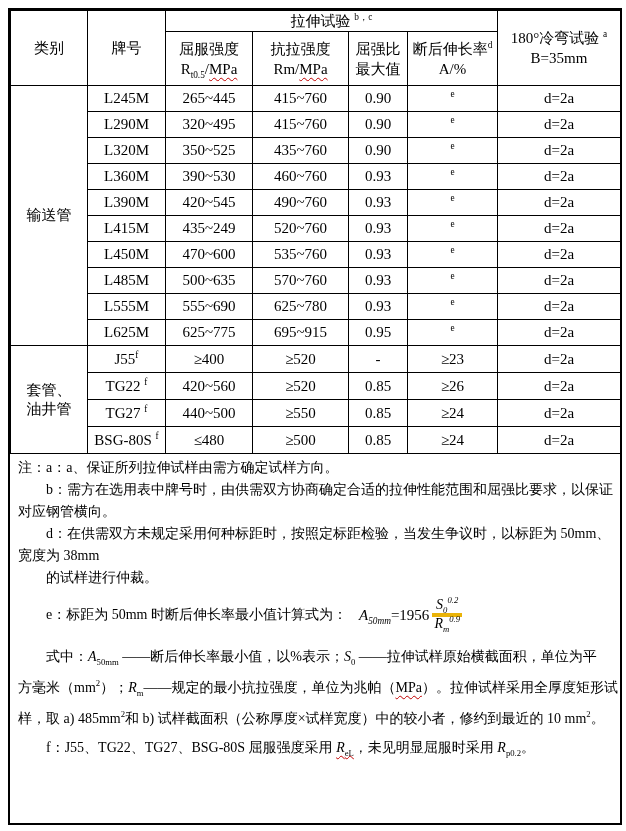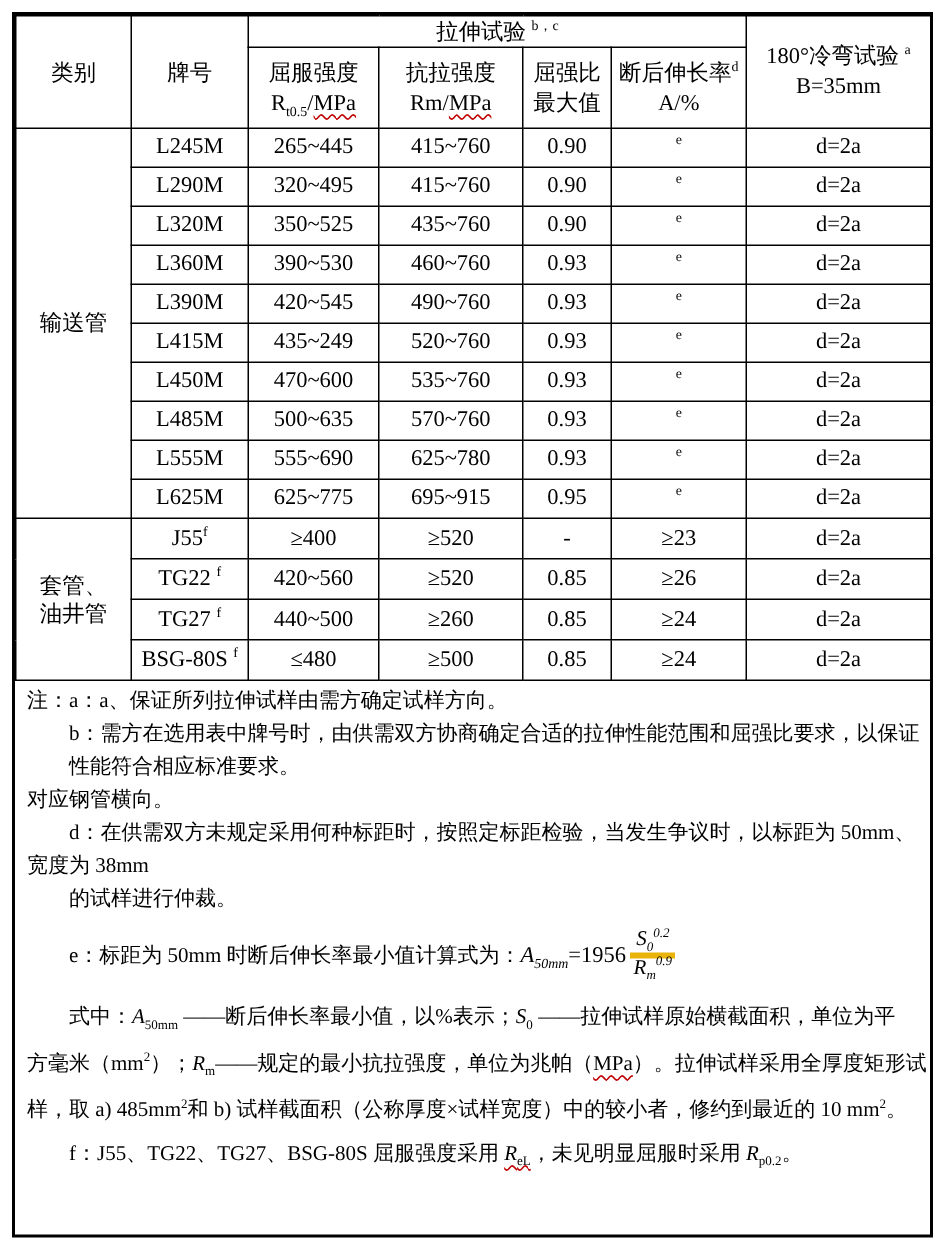--- a/index.html
+++ b/index.html
@@ -32,21 +32,21 @@
     text-underline-offset:3px;text-decoration-skip-ink:none;
   }
   .mi{font-style:italic;font-family:"Liberation Serif","DejaVu Serif",serif;}
   .notes{
     padding:3px 6px 0 8px;font-size:14px;overflow:hidden;
   }
   .nline{line-height:22px;white-space:nowrap;}
   .formula-line{
     height:50px;display:flex;align-items:center;margin:1px 0;white-space:nowrap;
   }
-  .math{font-size:15px;display:inline-flex;align-items:center;margin-left:0;}
+  .math{font-size:15px;display:inline-flex;align-items:center;margin-left:12px;}
   .frac{
     display:inline-flex;flex-direction:column;align-items:center;
     line-height:1.05;margin-left:3px;font-size:14px;
   }
   .frac .den{border-top:4px solid #eab308;padding:0 2px;}
   .frac .num{padding:0 2px;}
   .xline{line-height:31px;white-space:nowrap;}
   .fline{line-height:27px;white-space:nowrap;}
 </style>
 </head>
@@ -193,40 +193,39 @@
         <td>TG22 <sup>f</sup></td>
         <td>420~560</td>
         <td>≥520</td>
         <td>0.85</td>
         <td>≥26</td>
         <td>d=2a</td>
       </tr>
       <tr class="rc">
         <td>TG27 <sup>f</sup></td>
         <td>440~500</td>
-        <td>≥260</td>
+        <td>≥550</td>
         <td>0.85</td>
         <td>≥24</td>
         <td>d=2a</td>
       </tr>
       <tr class="rc">
         <td>BSG-80S <sup>f</sup></td>
         <td>≤480</td>
         <td>≥500</td>
         <td>0.85</td>
         <td>≥24</td>
         <td>d=2a</td>
       </tr>
     </tbody>
   </table>
 
   <div class="notes">
     <div class="nline">注：a：a、保证所列拉伸试样由需方确定试样方向。</div>
     <div class="nline">　　b：需方在选用表中牌号时，由供需双方协商确定合适的拉伸性能范围和屈强比要求，以保证</div>
-    <div class="nline">　　性能符合相应标准要求。</div>
     <div class="nline">对应钢管横向。</div>
     <div class="nline">　　d：在供需双方未规定采用何种标距时，按照定标距检验，当发生争议时，以标距为 50mm、</div>
     <div class="nline">宽度为 38mm</div>
     <div class="nline">　　的试样进行仲裁。</div>
 
     <div class="formula-line">
       <span>　　e：标距为 50mm 时断后伸长率最小值计算式为：</span>
       <span class="math">
         <span class="mi"><span>A</span><sub>50mm</sub></span>
         <span>=1956</span>

